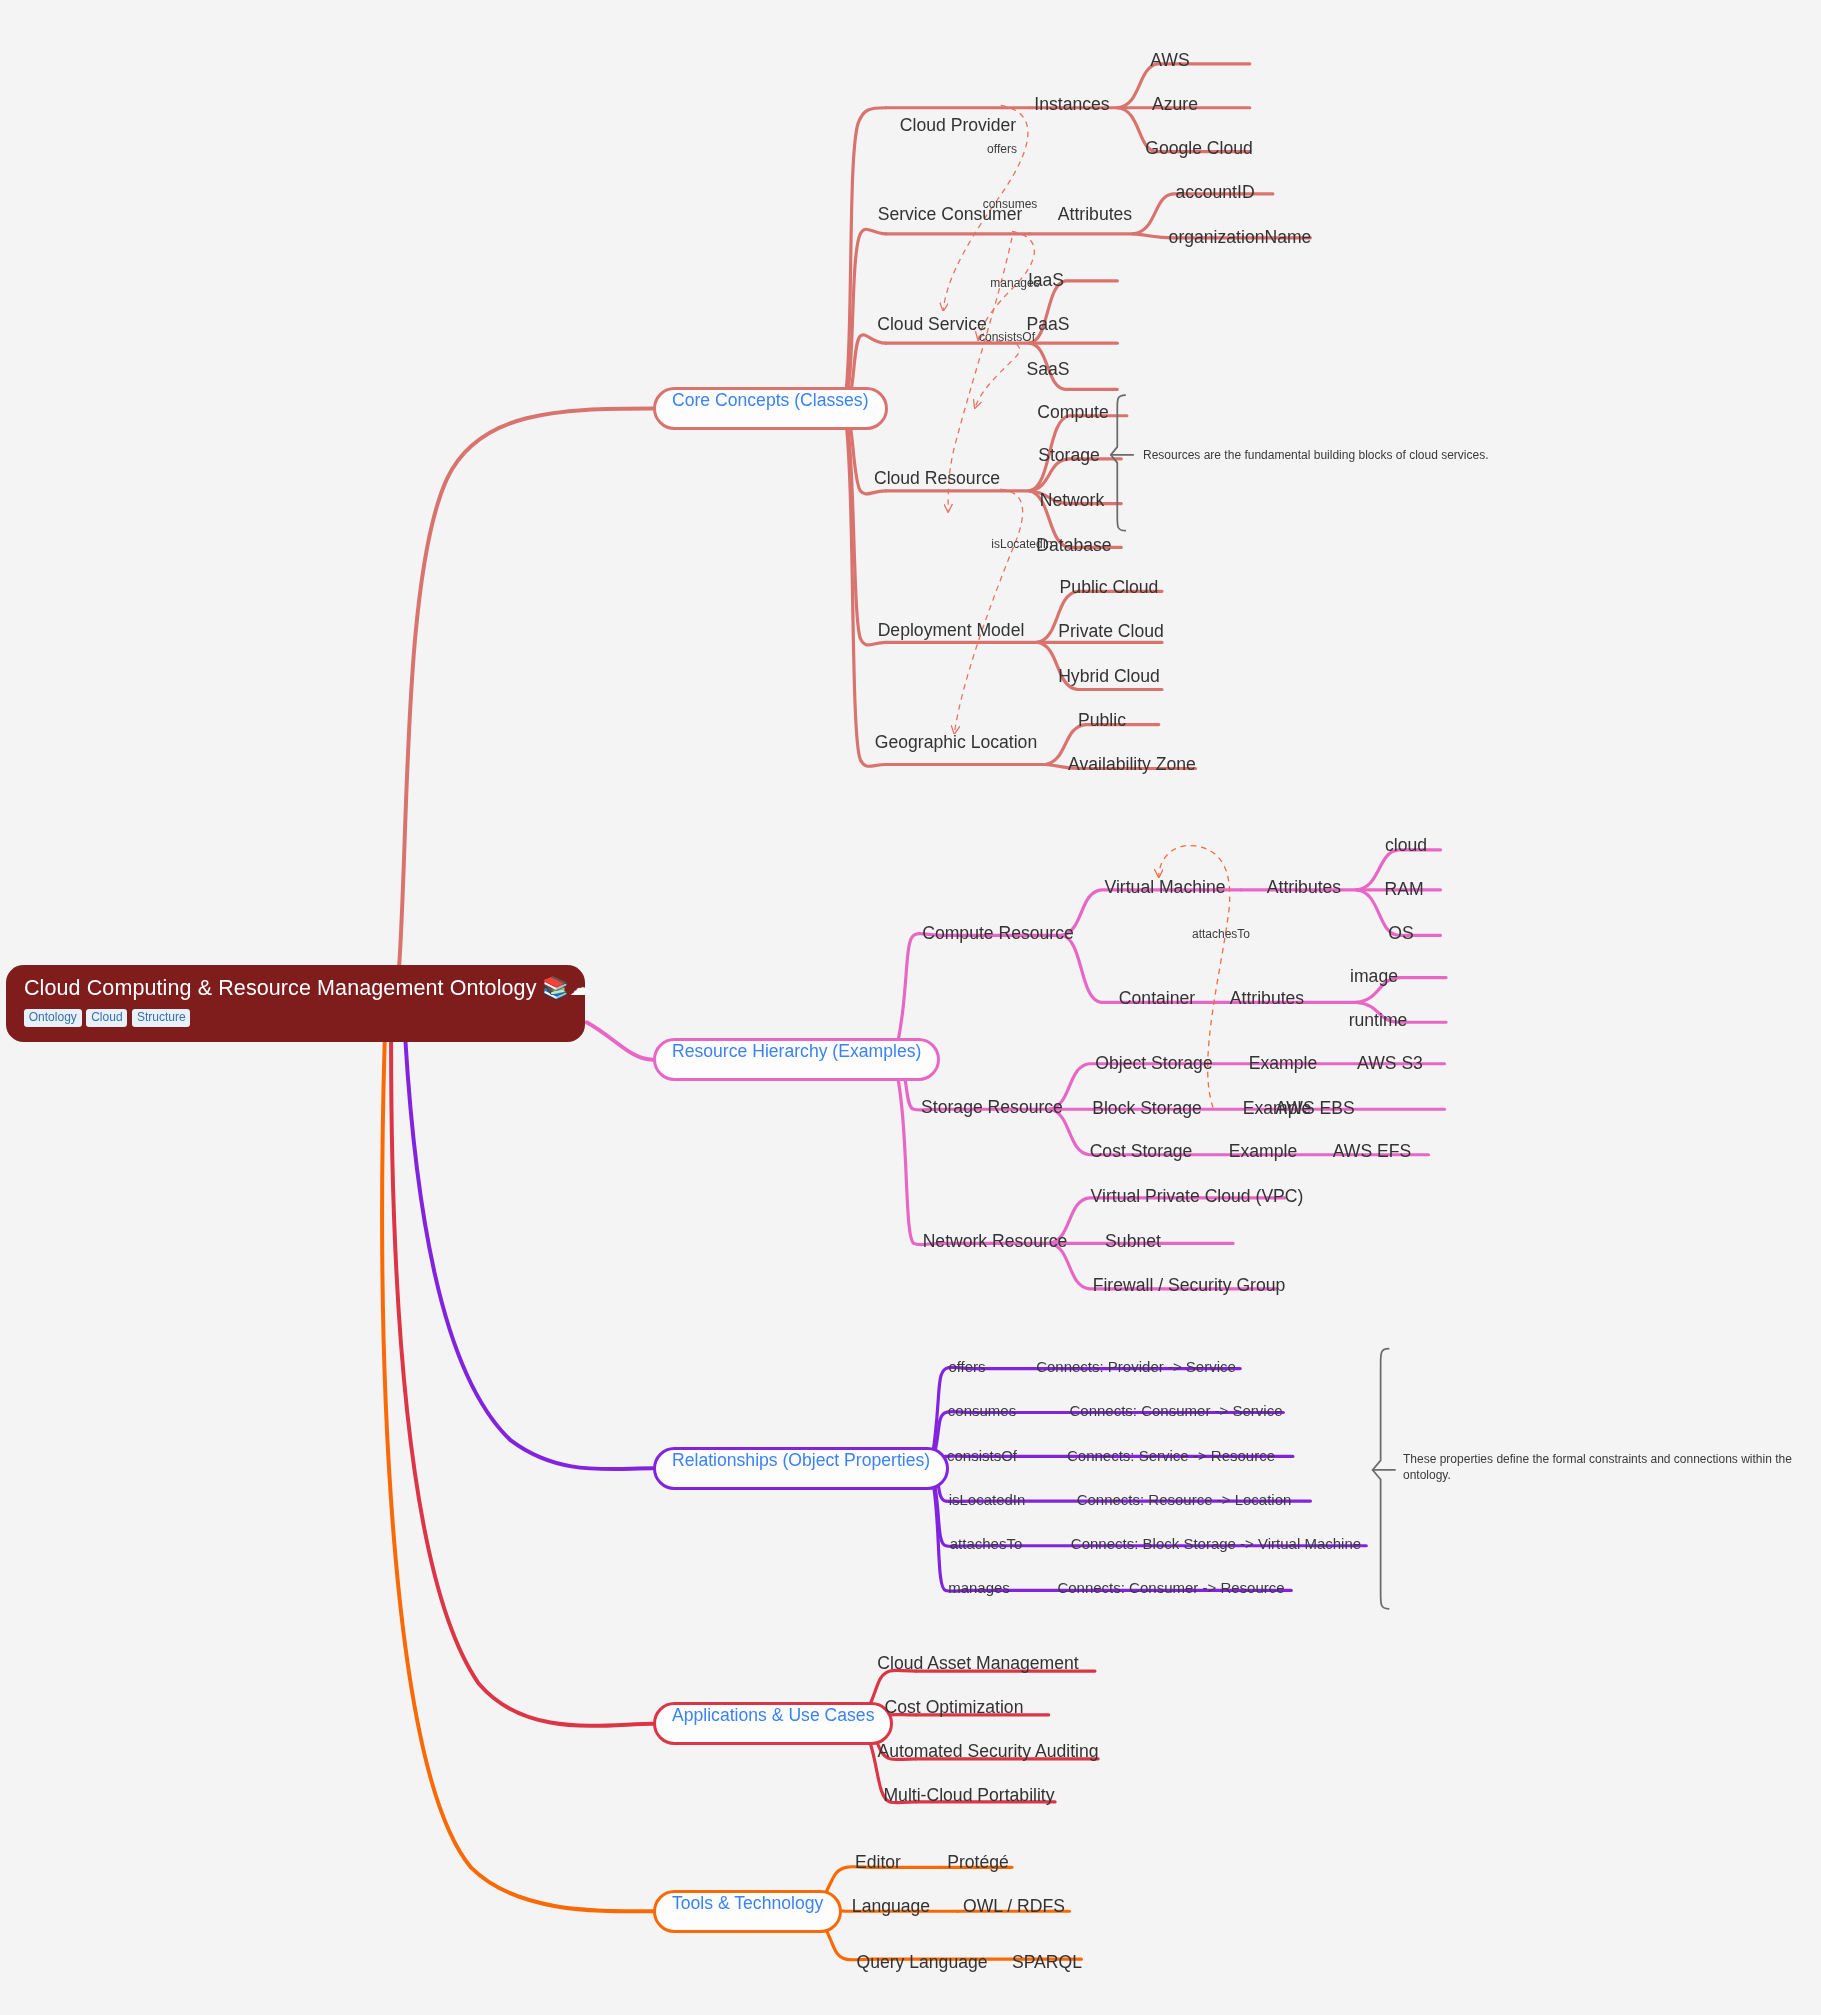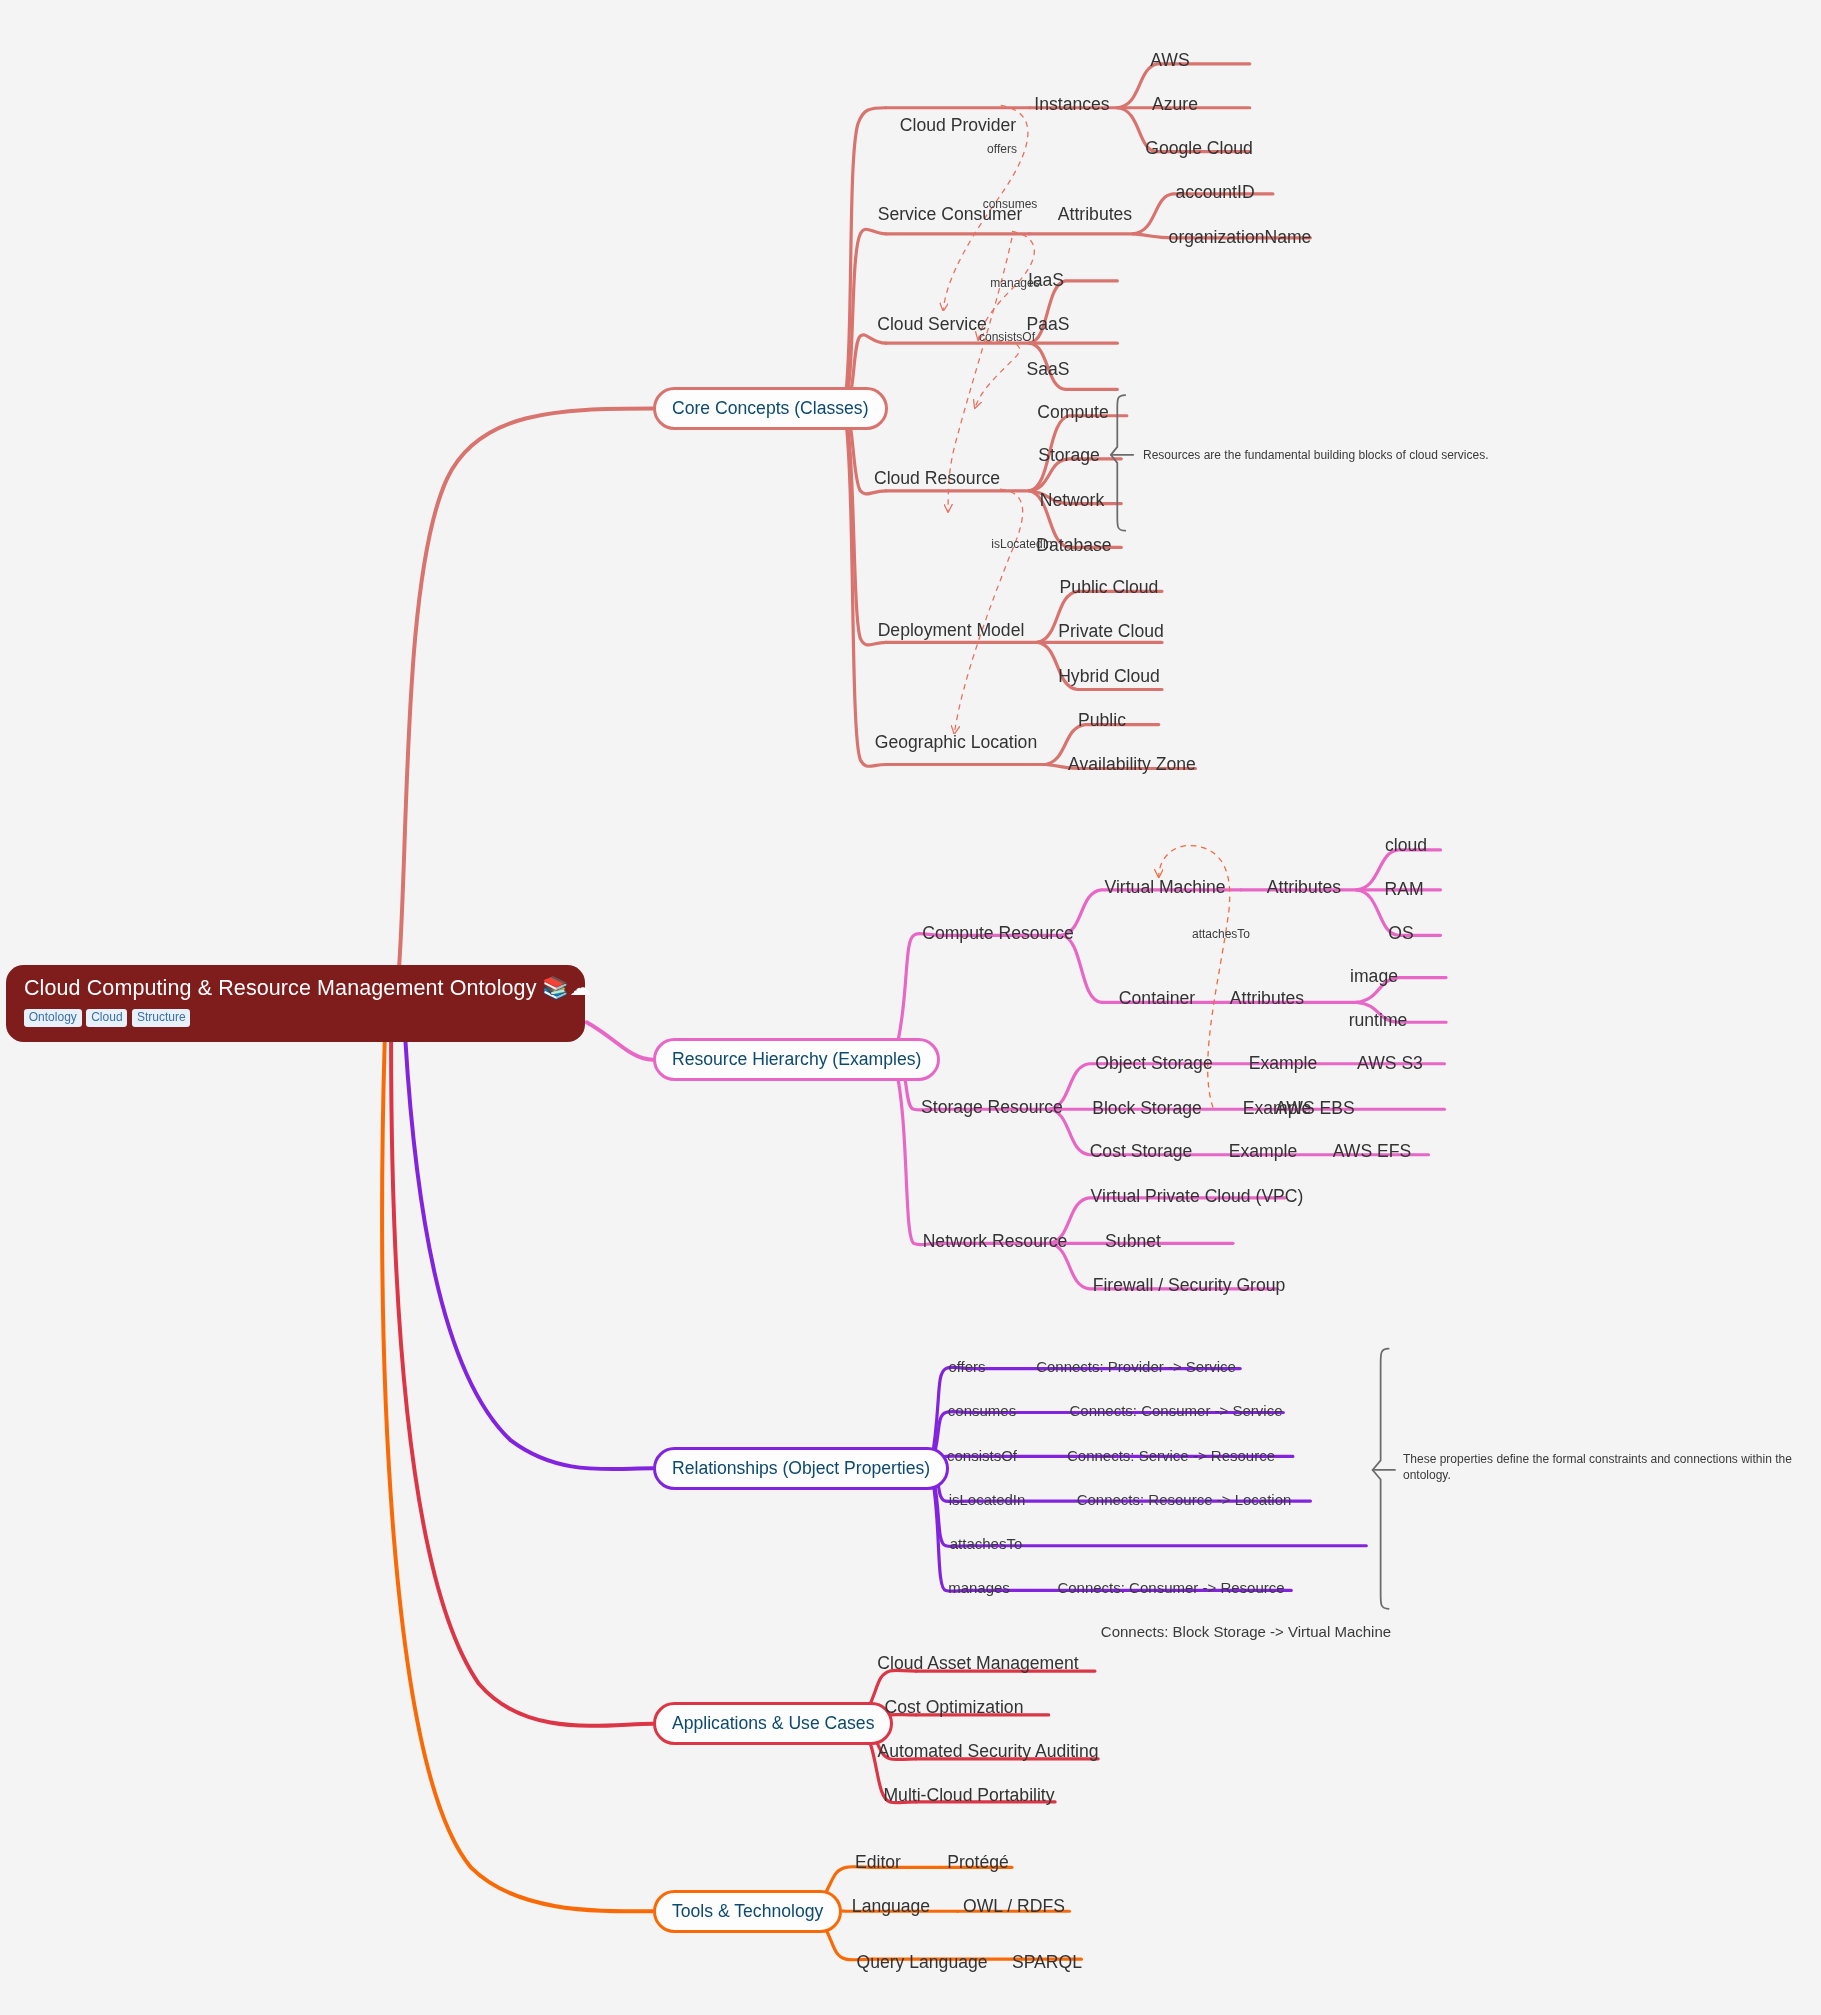--- a/index.html
+++ b/index.html
@@ -41,27 +41,27 @@
     border-radius:3.2px;
     white-space:nowrap;
   }
 
   
   .branch-node{
     position:absolute;
     background:#fdfdfd;
     border:3.2px solid #000;
     border-radius:24px;
-    display:flex;align-items:center;justify-content:center;
+    display:flex;align-items:flex-start;justify-content:center;
     box-sizing:border-box;
     padding:0 16px;
     height:43px;
     white-space:nowrap;
     font-size:17.6px;
-    color:#0c4a6e;
+    color:#3b82f6;
   }
 
   
   .tnode{
     position:absolute;
     white-space:nowrap;
     color:#333333;
     transform:translate(-50%,-50%);
     line-height:1;
   }
@@ -336,21 +336,21 @@
 
   <div class="tnode rel-label" style="left:967px;top:1366px;">offers</div>
   <div class="tnode rel-label" style="left:1136px;top:1366px;">Connects: Provider -&gt; Service</div>
   <div class="tnode rel-label" style="left:982px;top:1410px;">consumes</div>
   <div class="tnode rel-label" style="left:1176px;top:1410px;">Connects: Consumer -&gt; Service</div>
   <div class="tnode rel-label" style="left:982px;top:1455px;">consistsOf</div>
   <div class="tnode rel-label" style="left:1171px;top:1455px;">Connects: Service -&gt; Resource</div>
   <div class="tnode rel-label" style="left:987px;top:1499px;">isLocatedIn</div>
   <div class="tnode rel-label" style="left:1184px;top:1499px;">Connects: Resource -&gt; Location</div>
   <div class="tnode rel-label" style="left:986px;top:1543px;">attachesTo</div>
-  <div class="tnode rel-label" style="left:1216px;top:1631px;margin-left:30px;">Connects: Block Storage -&gt; Virtual Machine</div>
+  <div class="tnode rel-label" style="left:1216px;top:1543px;">Connects: Block Storage -&gt; Virtual Machine</div>
   <div class="tnode rel-label" style="left:979px;top:1587px;">manages</div>
   <div class="tnode rel-label" style="left:1171px;top:1587px;">Connects: Consumer -&gt; Resource</div>
 
   <div class="tnode l2" style="left:978px;top:1664px;">Cloud Asset Management</div>
   <div class="tnode l2" style="left:954px;top:1708px;">Cost Optimization</div>
   <div class="tnode l2" style="left:988px;top:1752px;">Automated Security Auditing</div>
   <div class="tnode l2" style="left:969px;top:1796px;">Multi-Cloud Portability</div>
 
   <div class="tnode l2" style="left:878px;top:1863px;">Editor</div>
   <div class="tnode l3" style="left:978px;top:1863px;">Protégé</div>

